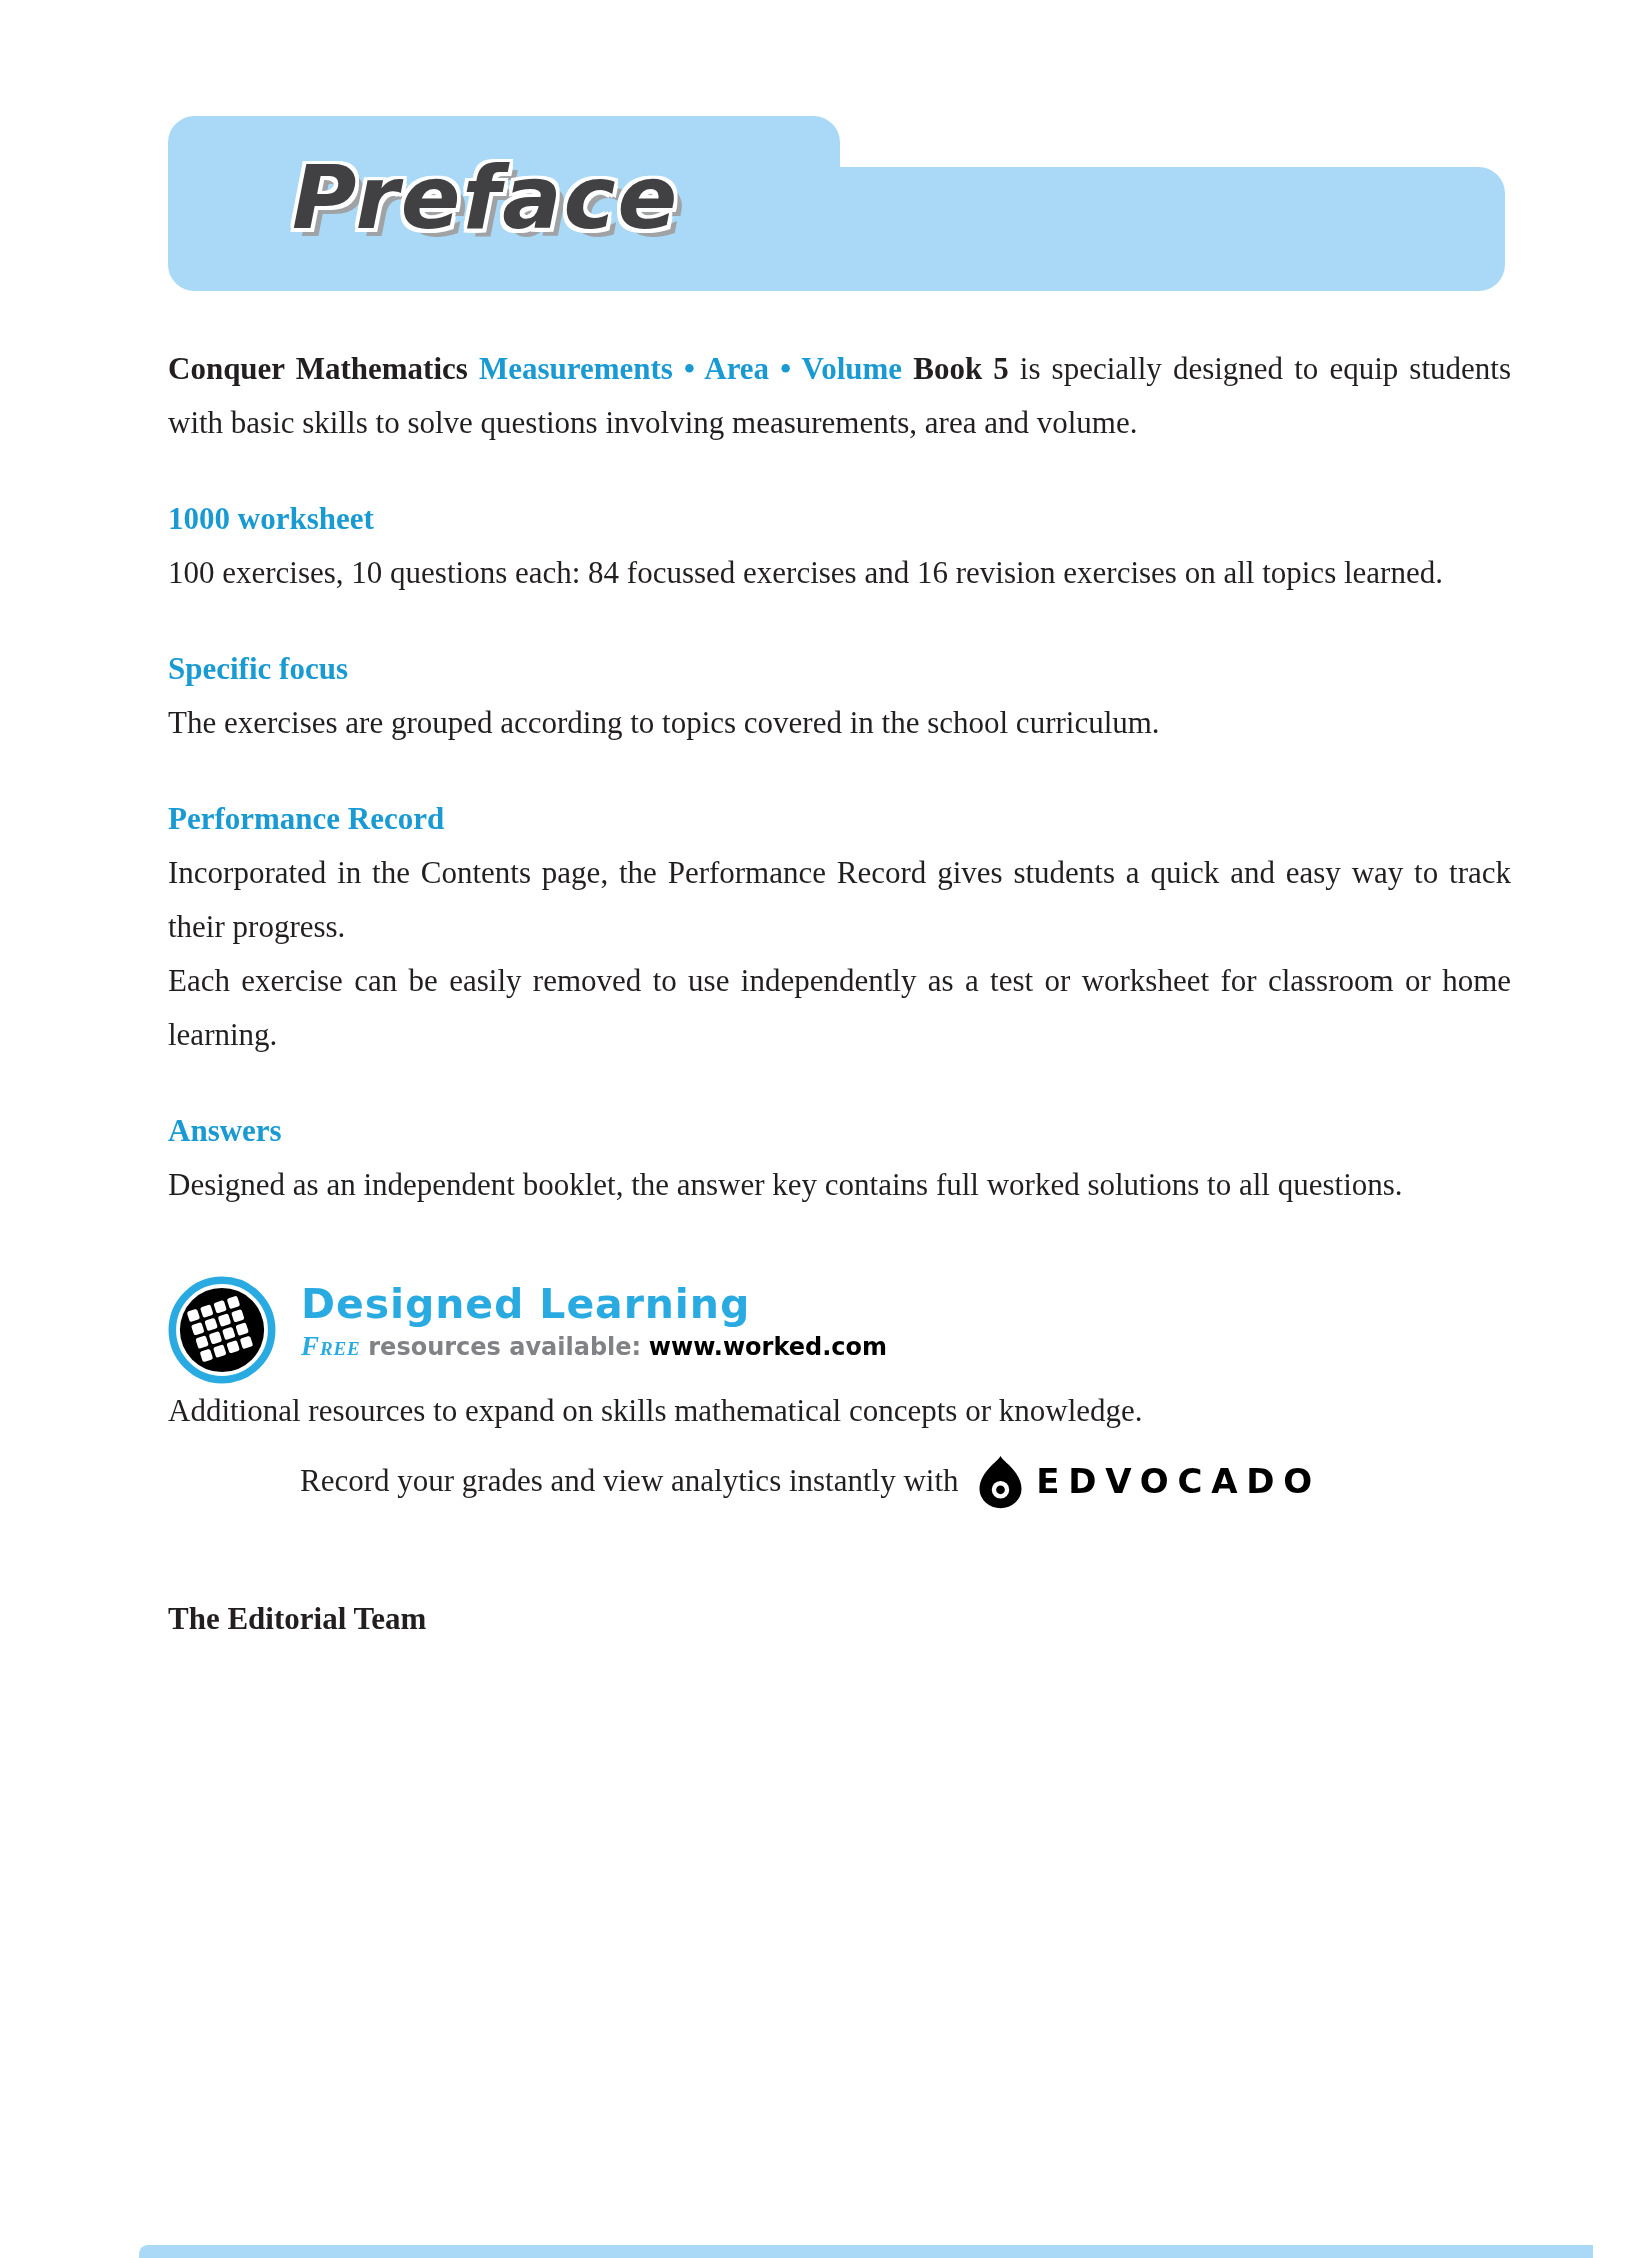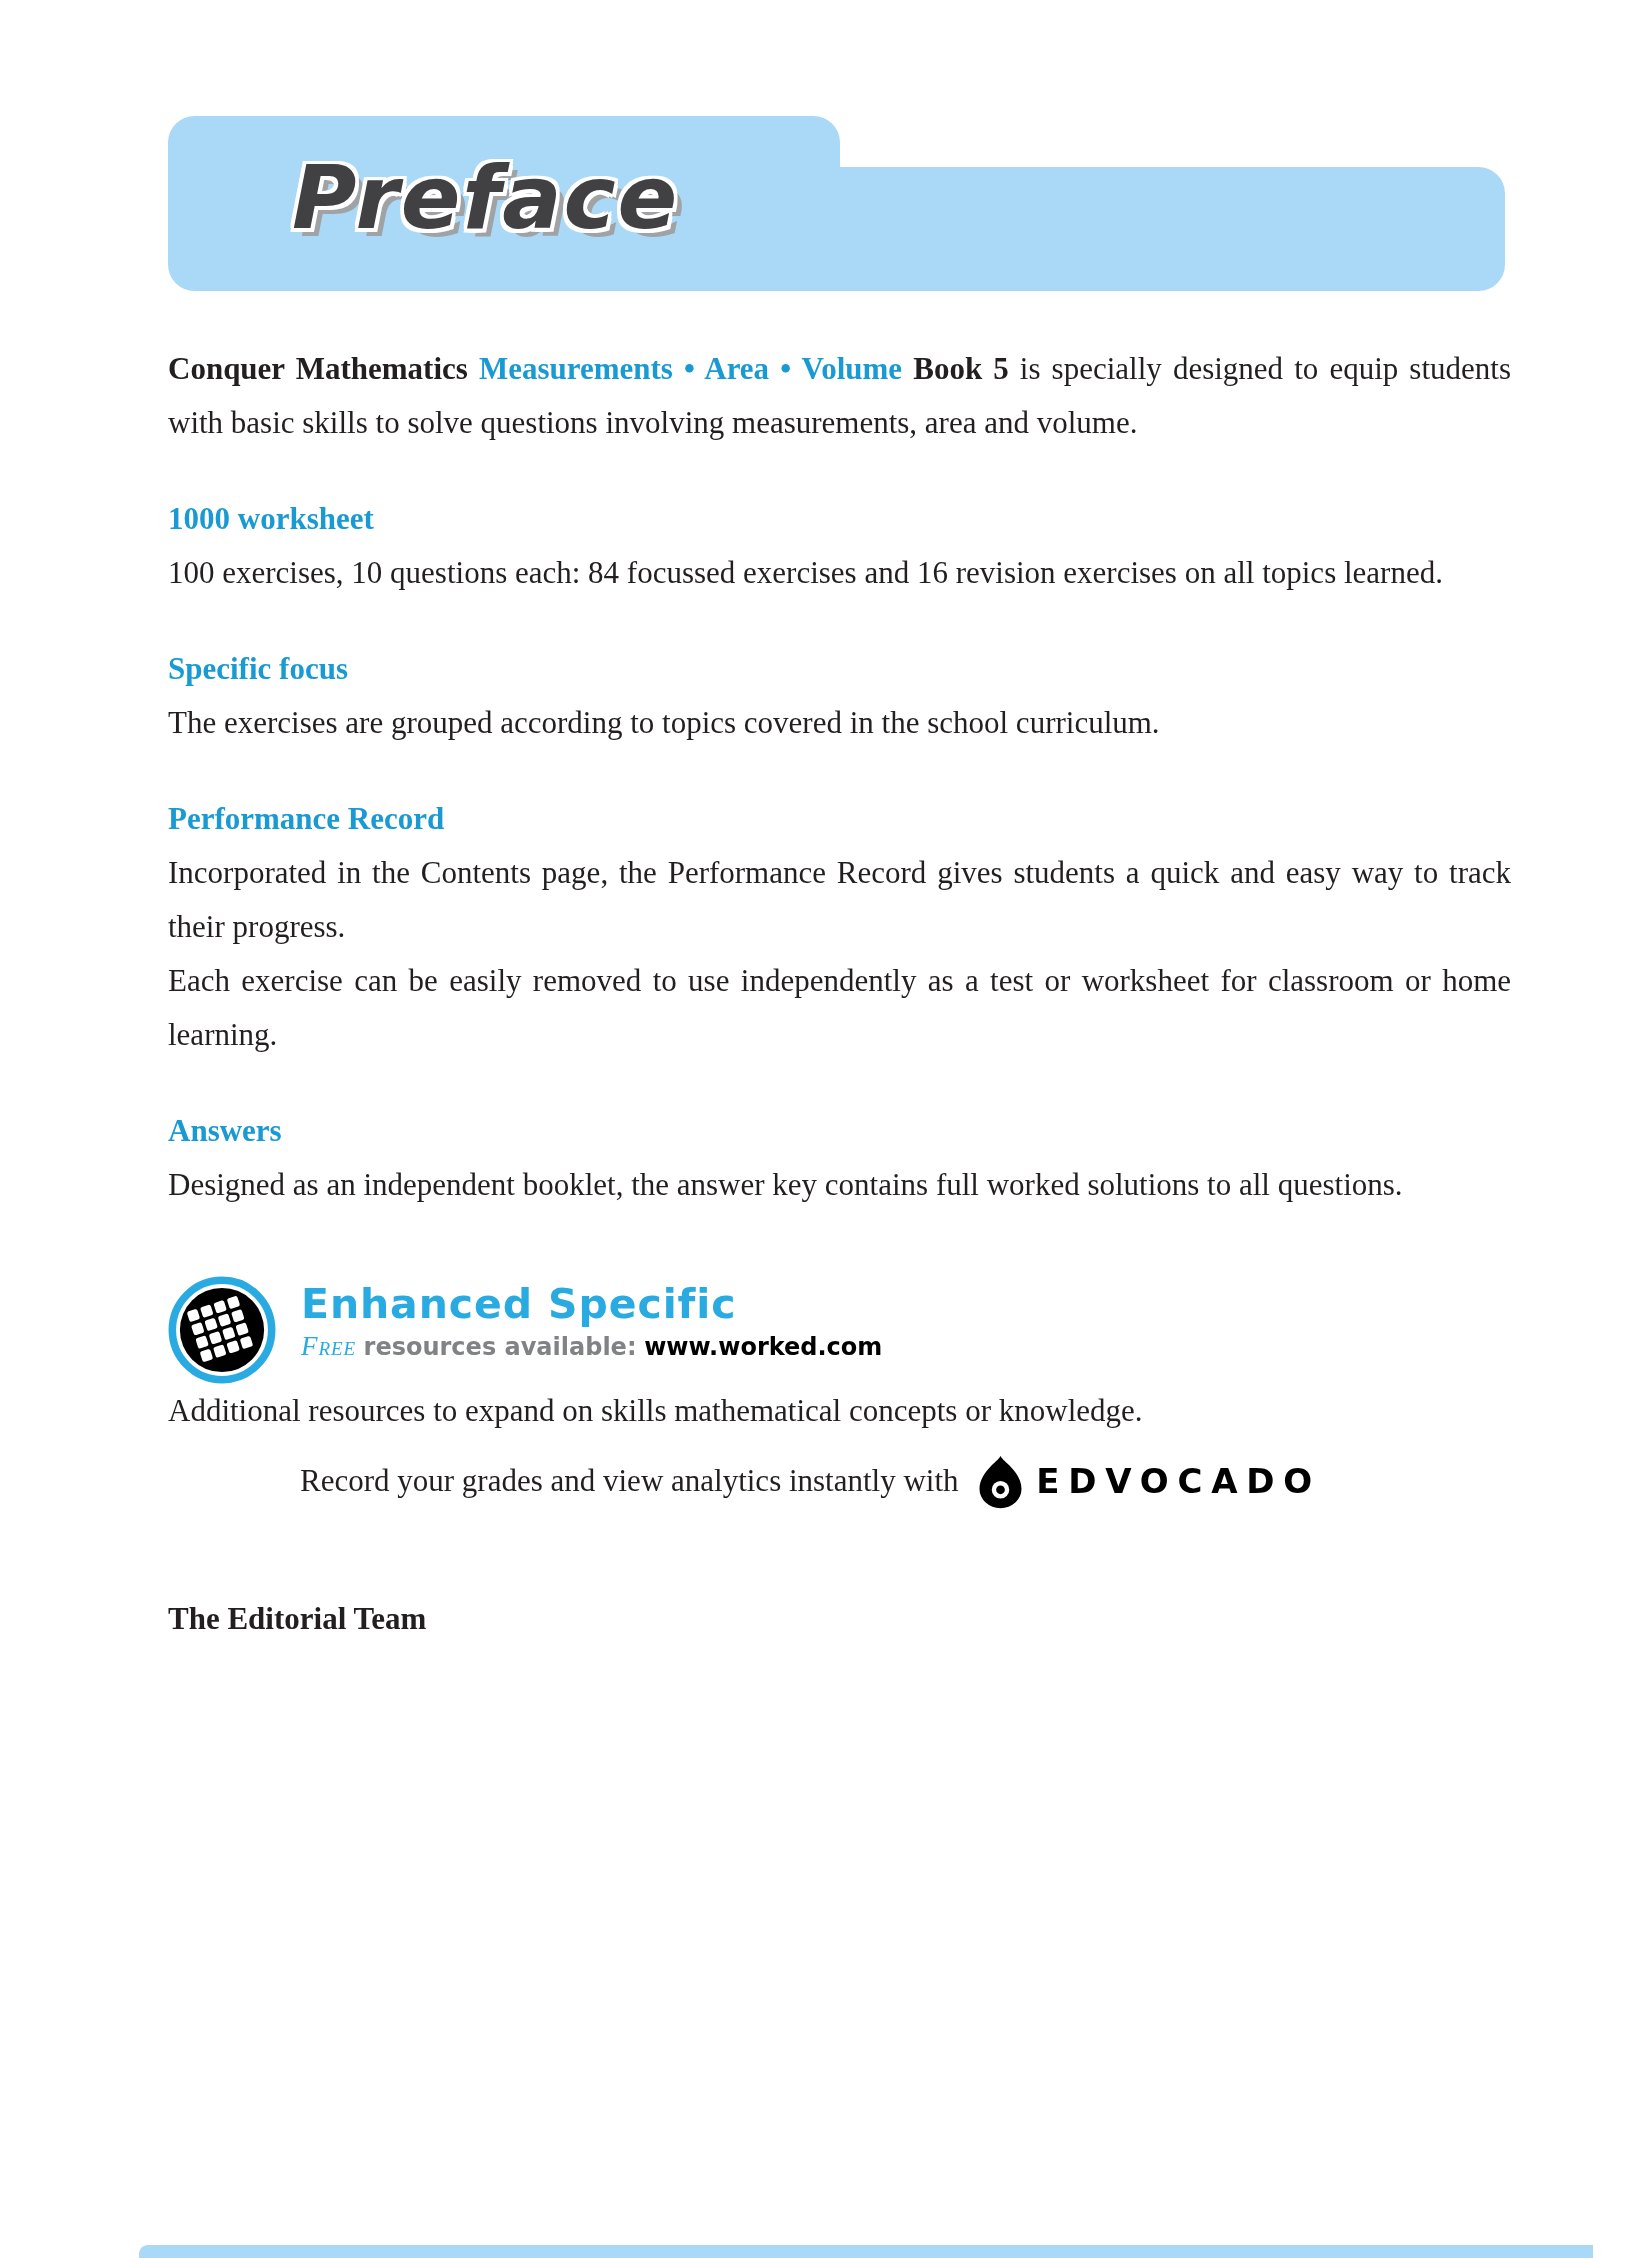--- a/index.html
+++ b/index.html
@@ -62,21 +62,21 @@
   .enhanced-title {
     font-family: "DejaVu Sans", sans-serif;
     font-weight: bold; font-size: 41px; line-height: 46px;
     letter-spacing: 0.9px; color: #29abe2;
   }
   .enhanced-sub {
     margin-top: 3.5px;
     font-family: "DejaVu Sans", sans-serif;
     font-size: 24px; line-height: 30px;
   }
-  .free { font-family: "Liberation Serif", serif; font-style: italic; font-variant: small-caps; font-weight: normal; color: #29abe2; font-size: 27px; letter-spacing: 0.9px; margin-top: 44px; }
+  .free { font-family: "Liberation Serif", serif; font-style: italic; font-variant: small-caps; font-weight: bold; color: #29abe2; font-size: 27px; letter-spacing: 0.9px; margin-top: 44px; }
   .res { font-weight: bold; color: #808285; }
   .url { font-weight: bold; color: #000000; }
 
   .indented { margin-left: 132px; }
   .additional { margin-top: 39px; }
   .record-line { margin-top: 15px; display: flex; align-items: center; }
   .record-text { font-size: 31px; line-height: 54px; }
   .edvocado { display: inline-flex; align-items: center; margin-left: 16px; }
   .edvocado-icon { width: 51px; height: 56px; }
   .edvocado-label {
@@ -161,21 +161,21 @@
             <rect x="50" y="50" width="10" height="10" rx="2"></rect>
             <rect x="63" y="50" width="10" height="10" rx="2"></rect>
             <rect x="24" y="63" width="10" height="10" rx="2"></rect>
             <rect x="37" y="63" width="10" height="10" rx="2"></rect>
             <rect x="50" y="63" width="10" height="10" rx="2"></rect>
             <rect x="63" y="63" width="10" height="10" rx="2"></rect>
           </g>
         </svg>
       </span>
       <div class="enhanced-text">
-        <div class="enhanced-title">Enhanced Specific</div>
+        <div class="enhanced-title">Designed Learning</div>
         <div class="enhanced-sub"><span class="free">Free</span> <span class="res">resources available:</span> <span class="url">www.worked.com</span></div>
       </div>
     </div>
 
     <p class="body indented additional">Additional resources to expand on skills mathematical concepts or knowledge.</p>
 
     <div class="record-line indented">
       <span class="record-text">Record your grades and view analytics instantly with</span>
       <span class="edvocado">
         <span class="edvocado-icon">

